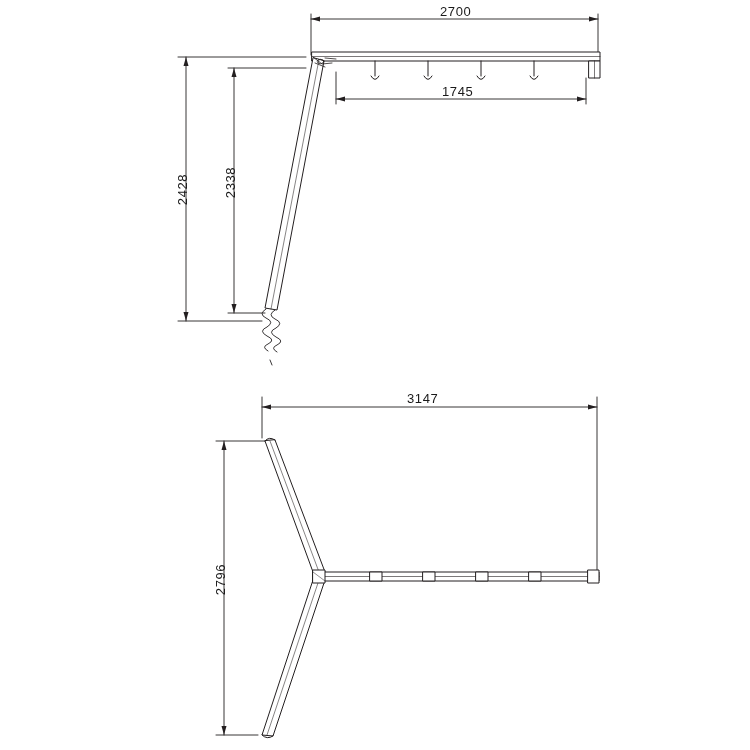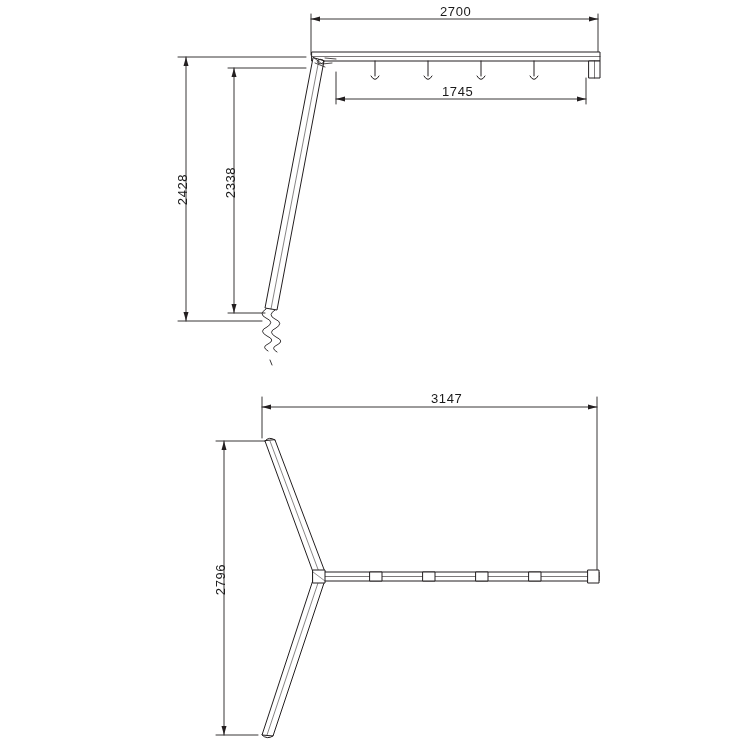--- a/index.html
+++ b/index.html
@@ -167,17 +167,17 @@
   </svg>
 
   <div class="dim-label" style="left:434px; top:4px;margin-left:6px;">2700</div>
 
   <div class="dim-label" style="left:442px; top:84px;">1745</div>
 
   <div class="dim-label rot" style="left:153px; top:182px; width:58px; text-align:center;">2428</div>
 
   <div class="dim-label rot" style="left:201px; top:175px; width:58px; text-align:center;">2338</div>
 
-  <div class="dim-label" style="left:431px; top:391px;">3147</div>
+  <div class="dim-label" style="left:407px; top:391px;">3147</div>
 
   <div class="dim-label rot" style="left:191px; top:572px; width:58px; text-align:center;">2796</div>
 
 </div>
 
 </body></html>

